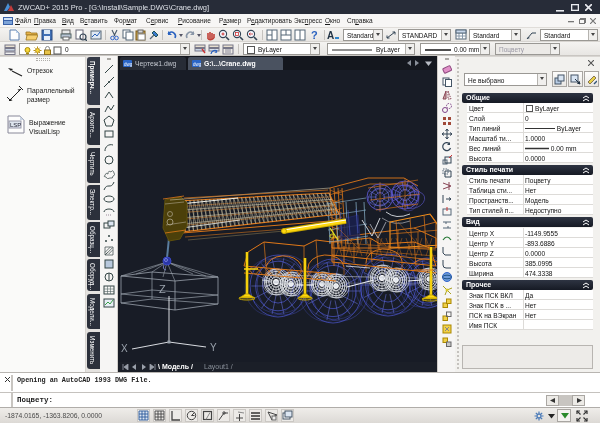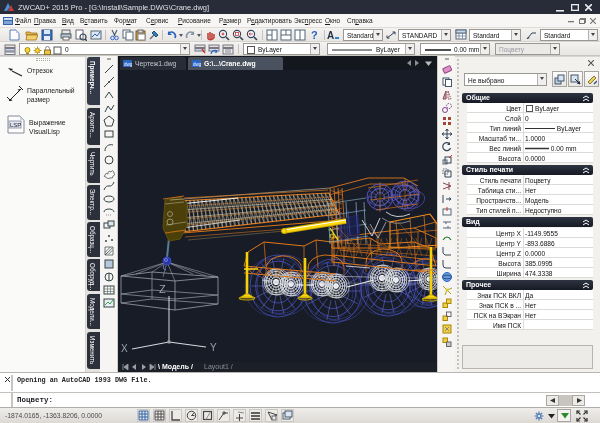--- a/index.html
+++ b/index.html
@@ -1,16 +1,16 @@
 <!DOCTYPE html>
 <html><head><meta charset="utf-8"><style>
 *{margin:0;padding:0;box-sizing:border-box;}
 html,body{width:600px;height:423px;overflow:hidden;background:#e9e6e2;font-family:"Liberation Sans",sans-serif;}
 .abs{position:absolute;}
-#app{position:relative;width:600px;height:423px;text-align:right;}
+#app{position:relative;width:600px;height:423px;}
 
 #title{left:0;top:0;width:600px;height:14px;background:#272c38;color:#dde0e6;font-size:7.5px;}
 #title .txt{position:absolute;left:18px;top:3px;letter-spacing:0;}
 
 #menu{left:0;top:14px;width:600px;height:14px;background:#f7f6f5;border-bottom:1px solid #e0ddd9;color:#1a1a1a;font-size:6.5px;}
 #menu span.mi{position:absolute;top:3px;}
 
 #tb1{left:0;top:28px;width:600px;height:14px;background:linear-gradient(#f4f3f1,#e8e6e3);border-bottom:1px solid #d7d4d0;}
 #tb2{left:0;top:42px;width:600px;height:14px;background:linear-gradient(#f4f3f1,#e8e6e3);border-bottom:1px solid #c9c6c2;}
 .sep{position:absolute;top:2px;width:1px;height:10px;background:#c5c2be;}

